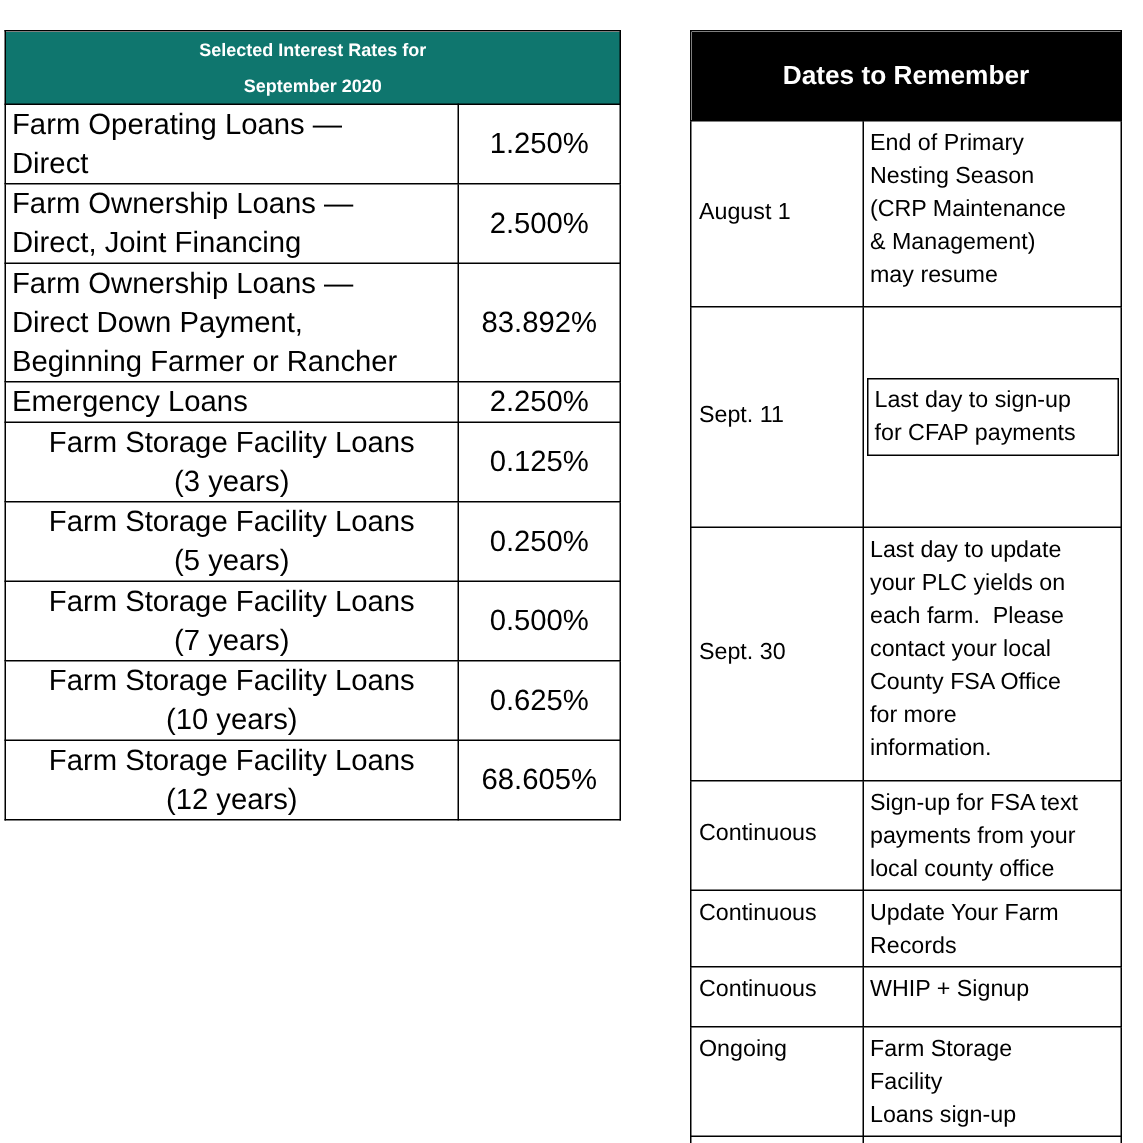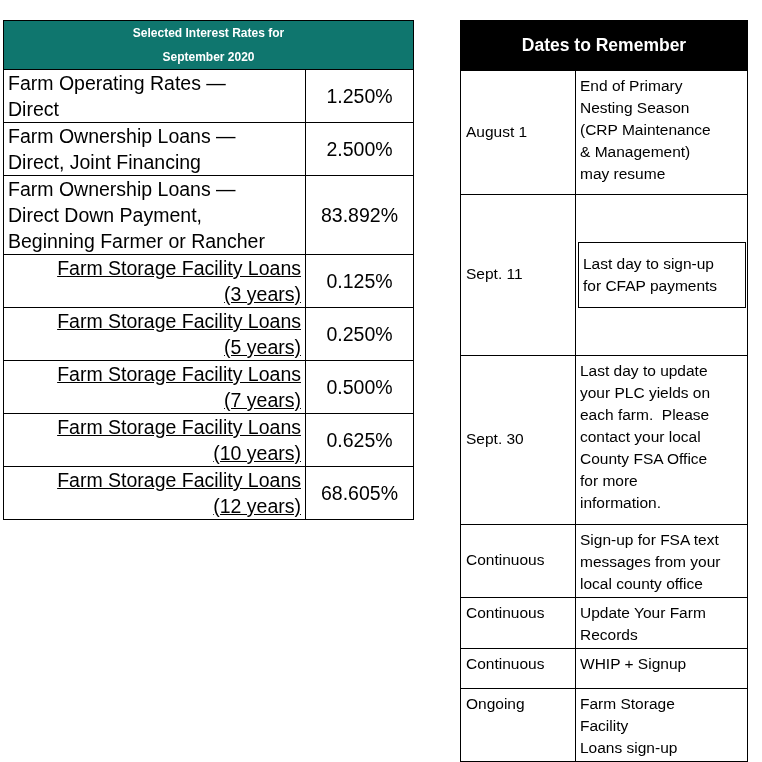--- a/index.html
+++ b/index.html
@@ -34,47 +34,47 @@
     white-space: pre-wrap;
   }
   .rates td {
     font-size: 19.5px;
     line-height: 26px;
     vertical-align: middle;
     padding: 0 4px;
     white-space: pre-wrap;
   }
   .rates td.label { text-align: left; }
-  .rates td.label.center { text-align: right; text-decoration: underline; }
+  .rates td.label.center { text-align: center; }
   .rates td.rate { text-align: center; padding: 0 2px; margin-top: 25px; }
 
   
   .dates { left: 460px; top: 20px; width: 287px; }
   .dates th.title {
     background: #000000;
     color: #ffffff;
     font-size: 17.5px;
     font-weight: bold;
     text-align: center;
-    height: 50px;
+    height: 60px;
     padding: 0;
   }
   .dates td {
     font-size: 15.5px;
     line-height: 22px;
     white-space: pre-wrap;
     margin-top: 48px;
   }
   .dates td.date { vertical-align: top; padding: 4px 2px 2px 5px; }
   .dates td.date.mid { vertical-align: middle; padding-top: 0; }
   .dates td.desc { vertical-align: top; padding: 4px 3px 2px 4px; }
   .dates td.desc.tight { padding: 2px 1px 2px 2px; }
   .inner-box {
     border: 1.5px solid #000000;
-    height: 66px;
+    height: 52px;
     margin: 1px 0;
     padding: 0 2px 0 4px;
     display: flex;
     align-items: center;
     white-space: pre-wrap;
   }
 </style>
 </head>
 <body>
 
@@ -84,34 +84,38 @@
     <colgroup>
         <col style="width:302px">
         <col style="width:108px">
       </colgroup>
     <tbody>
         <tr>
       <th class="title" colspan="2">Selected Interest Rates for
 September 2020</th>
     </tr>
     <tr style="height:52px">
-      <td class="label">Farm Operating Rates —
+      <td class="label">Farm Operating Loans —
 Direct</td>
       <td class="rate">1.250%</td>
     </tr>
     <tr style="height:52px">
       <td class="label">Farm Ownership Loans —
 Direct, Joint Financing</td>
       <td class="rate">2.500%</td>
     </tr>
     <tr style="height:78px">
       <td class="label">Farm Ownership Loans —
 Direct Down Payment,
 Beginning Farmer or Rancher</td>
       <td class="rate">83.892%</td>
+    </tr>
+    <tr style="height:26px">
+      <td class="label">Emergency Loans</td>
+      <td class="rate">2.250%</td>
     </tr>
     <tr style="height:52px">
       <td class="label center">Farm Storage Facility Loans
 (3 years)</td>
       <td class="rate">0.125%</td>
     </tr>
     <tr style="height:52px">
       <td class="label center">Farm Storage Facility Loans
 (5 years)</td>
       <td class="rate">0.250%</td>
@@ -164,21 +168,21 @@
 your PLC yields on
 each farm.  Please
 contact your local
 County FSA Office
 for more
 information.</td>
     </tr>
     <tr style="height:68px">
       <td class="date mid">Continuous</td>
       <td class="desc">Sign-up for FSA text
-messages from your
+payments from your
 local county office</td>
     </tr>
     <tr style="height:45px">
       <td class="date">Continuous</td>
       <td class="desc">Update Your Farm
 Records</td>
     </tr>
     <tr style="height:40px">
       <td class="date">Continuous</td>
       <td class="desc">WHIP + Signup</td>

